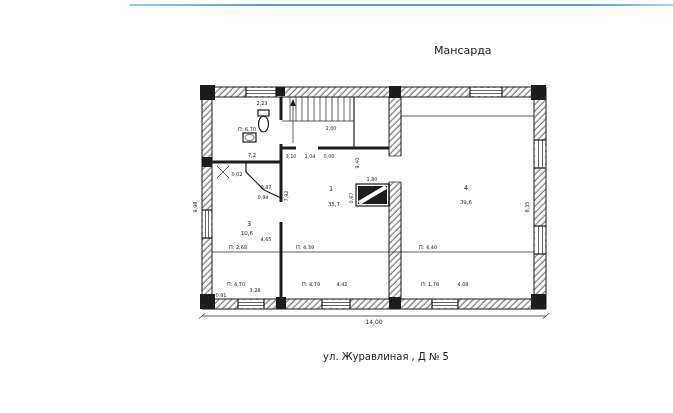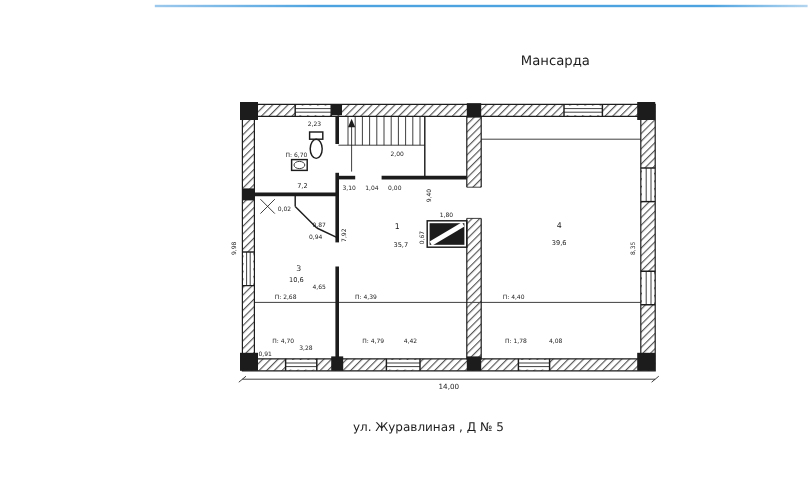--- a/index.html
+++ b/index.html
@@ -16,21 +16,21 @@
   }
   .top-rule{
     position:absolute;left:129px;top:4px;width:544px;height:2px;
     background:linear-gradient(90deg,#9cc8ec,var(--divider-blue,#4da3e0) 25%,var(--divider-blue,#4da3e0) 85%,#b3d5ef);
   }
   .plan-title{
     position:absolute;left:434px;top:44px;
     font-size:11px;color:var(--ink,#1c1c1c);
   }
   .plan-caption{
-    position:absolute;left:357px;top:351px;transform:translateX(-50%);
+    position:absolute;left:386px;top:351px;transform:translateX(-50%);
     font-size:10px;color:var(--ink,#1c1c1c);white-space:nowrap;
   }
   svg.plan{position:absolute;left:0;top:0;}
   svg text{fill:var(--ink,#1c1c1c);font-family:"DejaVu Sans",sans-serif;}
   .hatchwall{fill:url(#hatch);stroke:var(--ink,#1c1c1c);stroke-width:1;}
   .hatch-line{stroke:#4a4a4a;stroke-width:0.9;}
   .ln-thin{stroke:var(--ink,#1c1c1c);stroke-width:0.7;fill:none;}
   .ln{stroke:var(--ink,#1c1c1c);stroke-width:1.2;fill:none;}
   .ln-wall{stroke:var(--ink,#1c1c1c);stroke-width:3;fill:none;}
   .blk{fill:var(--ink,#1c1c1c);stroke:none;}

